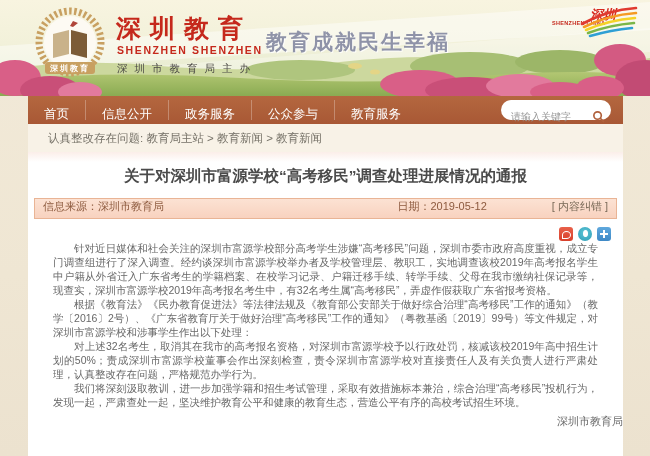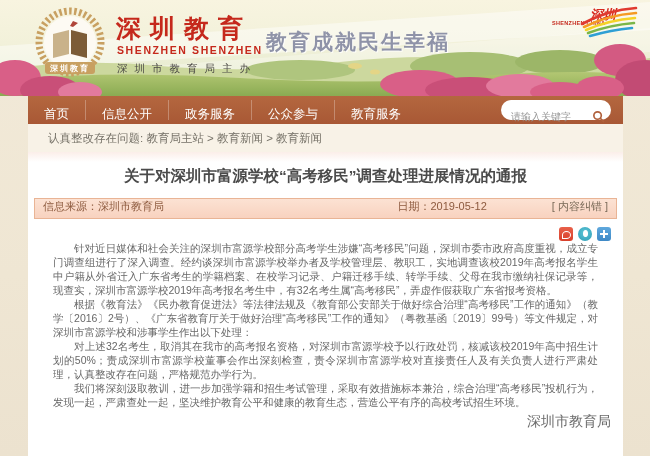--- a/index.html
+++ b/index.html
@@ -65,22 +65,22 @@
                      border:1.5px solid #fff; border-radius:50% 50% 50% 0; }
   .ic-qq { background:radial-gradient(circle at 50% 40%,#5ec6d8,#2d9cb5); border-radius:50%; }
   .ic-qq::after { content:""; position:absolute; left:4.5px; top:3px; width:5px; height:7px;
                   background:#fff; border-radius:50% 50% 45% 45%; }
   .ic-more { background:linear-gradient(180deg,#5fa8dd,#3f89c6); }
   .ic-more::before { content:""; position:absolute; left:3px; top:6px; width:8px; height:2px; background:#fff; }
   .ic-more::after { content:""; position:absolute; left:6px; top:3px; width:2px; height:8px; background:#fff; }
   .article-body { padding:0 25px; color:#686868; font-size:10.5px;
                   line-height:14px; text-align:justify; }
   .article-body p { text-indent:2em; }
-  .signature { margin-top:4px; padding-right:12px; text-align:right; color:#6a6a6a;
-               font-size:14px; line-height:16px; }
+  .signature { margin-top:4px; padding-right:0; text-align:right; color:#6a6a6a;
+               font-size:11px; line-height:16px; }
 </style>
 </head>
 <body>
 
 <div class="page">
 
   <div class="banner">
     <svg class="scene" width="650" height="96" viewBox="0 0 650 96">
       <defs>
         <linearGradient id="grass" x1="0" y1="0" x2="0" y2="1">

